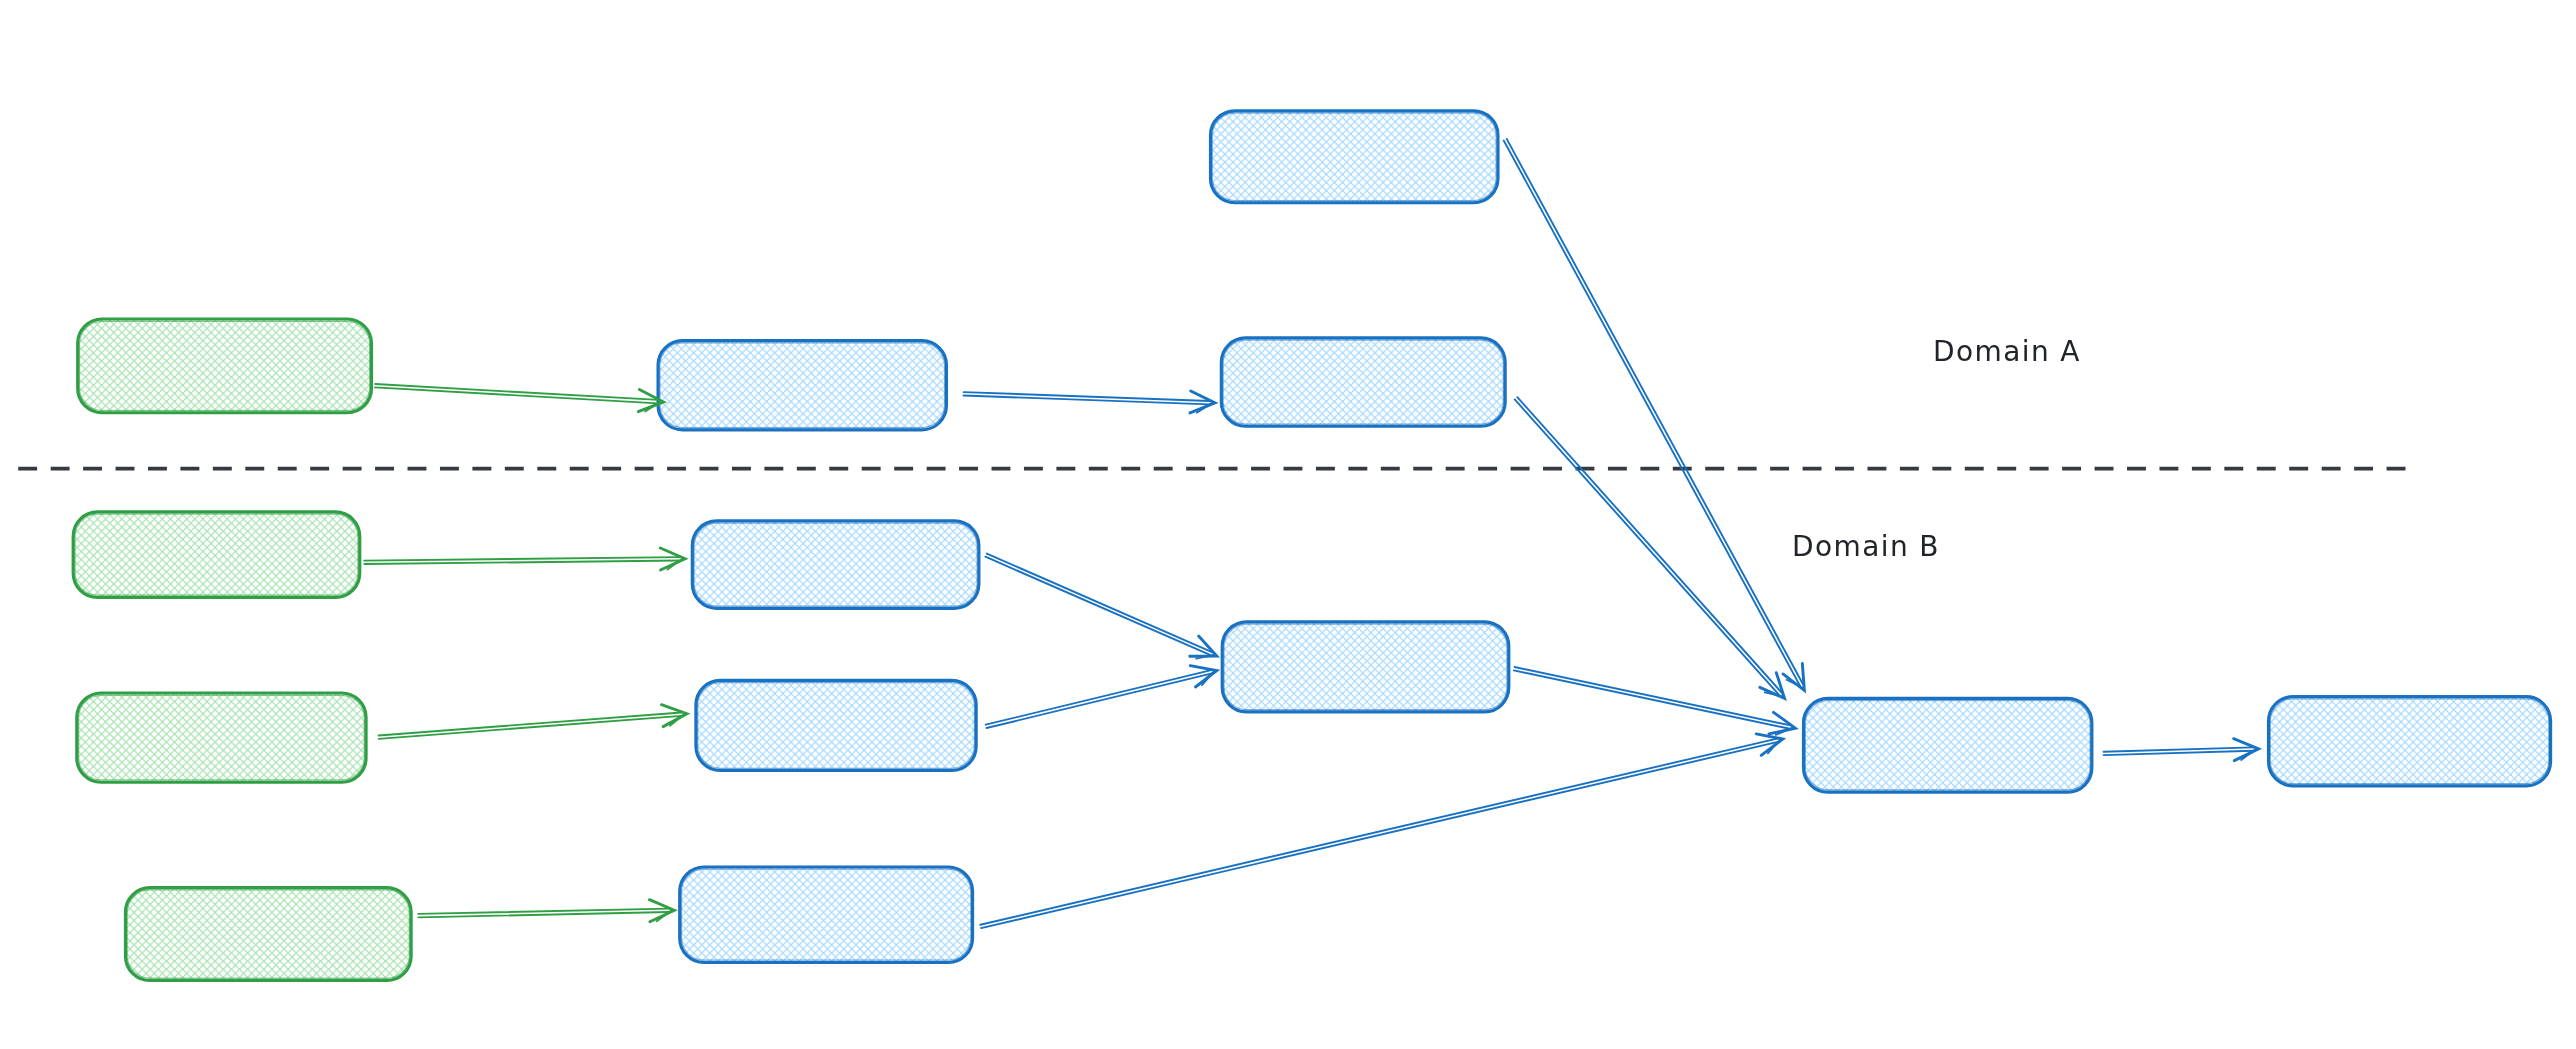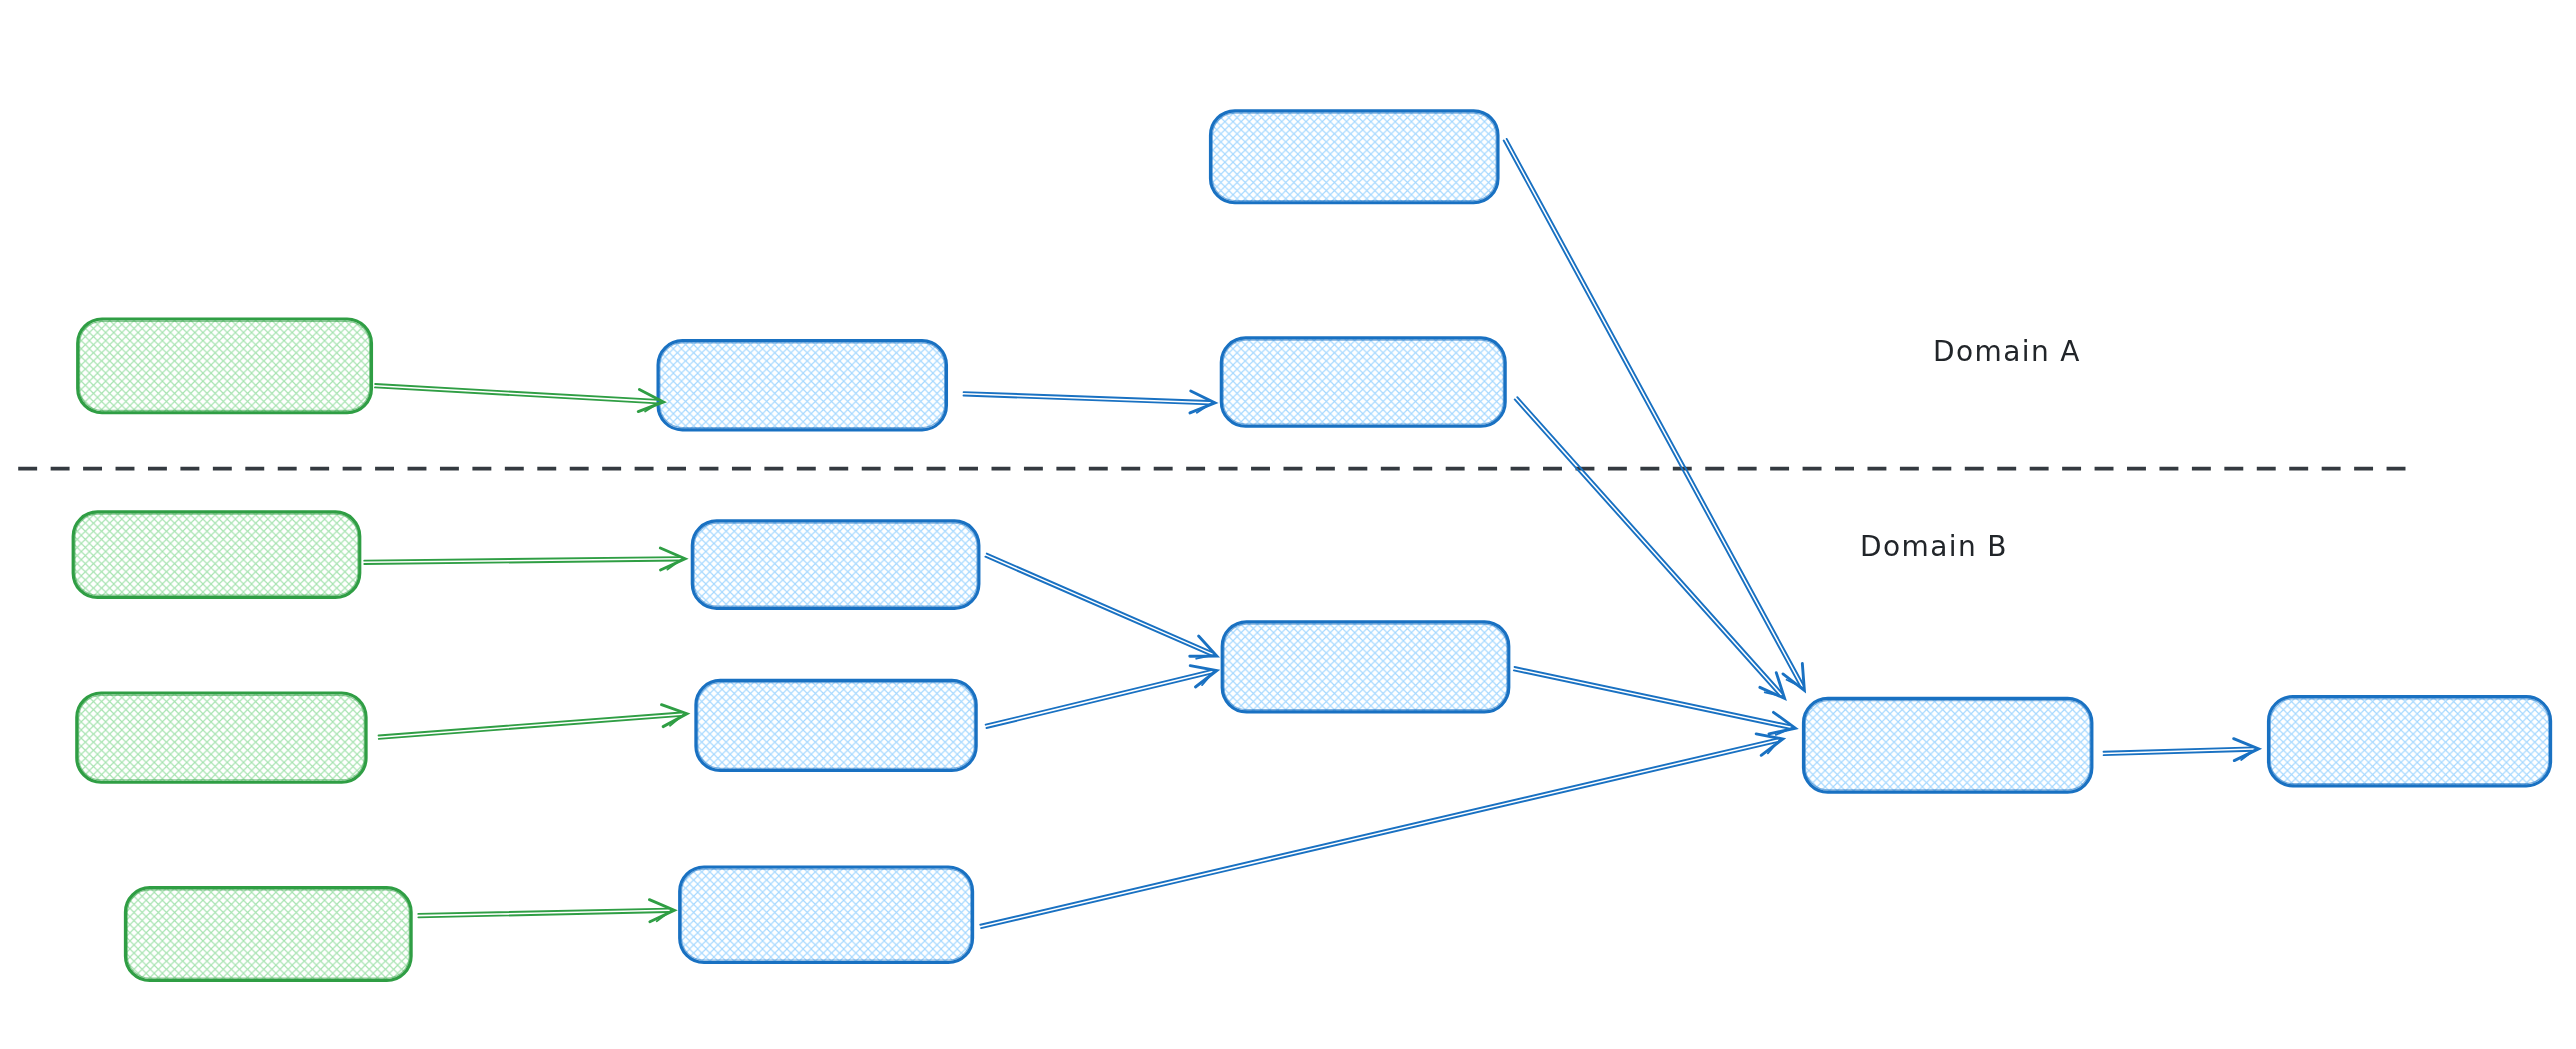--- a/index.html
+++ b/index.html
@@ -166,15 +166,15 @@
         <line x1="1961.4814449767011" y1="836.0042912977191" x2="1975.0787186664181" y2="820.6827264240281" stroke-width="2"></line>
       </g>
       <g stroke="#1971c2" fill="none" stroke-linecap="round">
         <line x1="2334.055209235745" y1="837.8991977096365" x2="2500.057742784262" y2="833.0735426646215" stroke-width="2.1"></line>
         <line x1="2333.944790764255" y1="834.1008022903635" x2="2499.9473243127713" y2="829.2751472453485" stroke-width="2.1"></line>
         <path d="M2479.0 844.0 L2506 831 L2478.3 819.6" stroke-width="3.2"></path>
         <line x1="2486.624638902998" y1="843.3933604143825" x2="2503.001266774258" y2="831.0871724774925" stroke-width="2"></line>
       </g>
     </svg>
   <div class="domain-label" id="label-domain-a" style="left: 1891px; top: 335px; margin-left: 42px;">Domain A</div>
-  <div class="domain-label" id="label-domain-b" style="left: 1860px; top: 530px;">Domain B</div>
+  <div class="domain-label" id="label-domain-b" style="left: 1792px; top: 530px;">Domain B</div>
 </div>
 
 
 </body></html>

